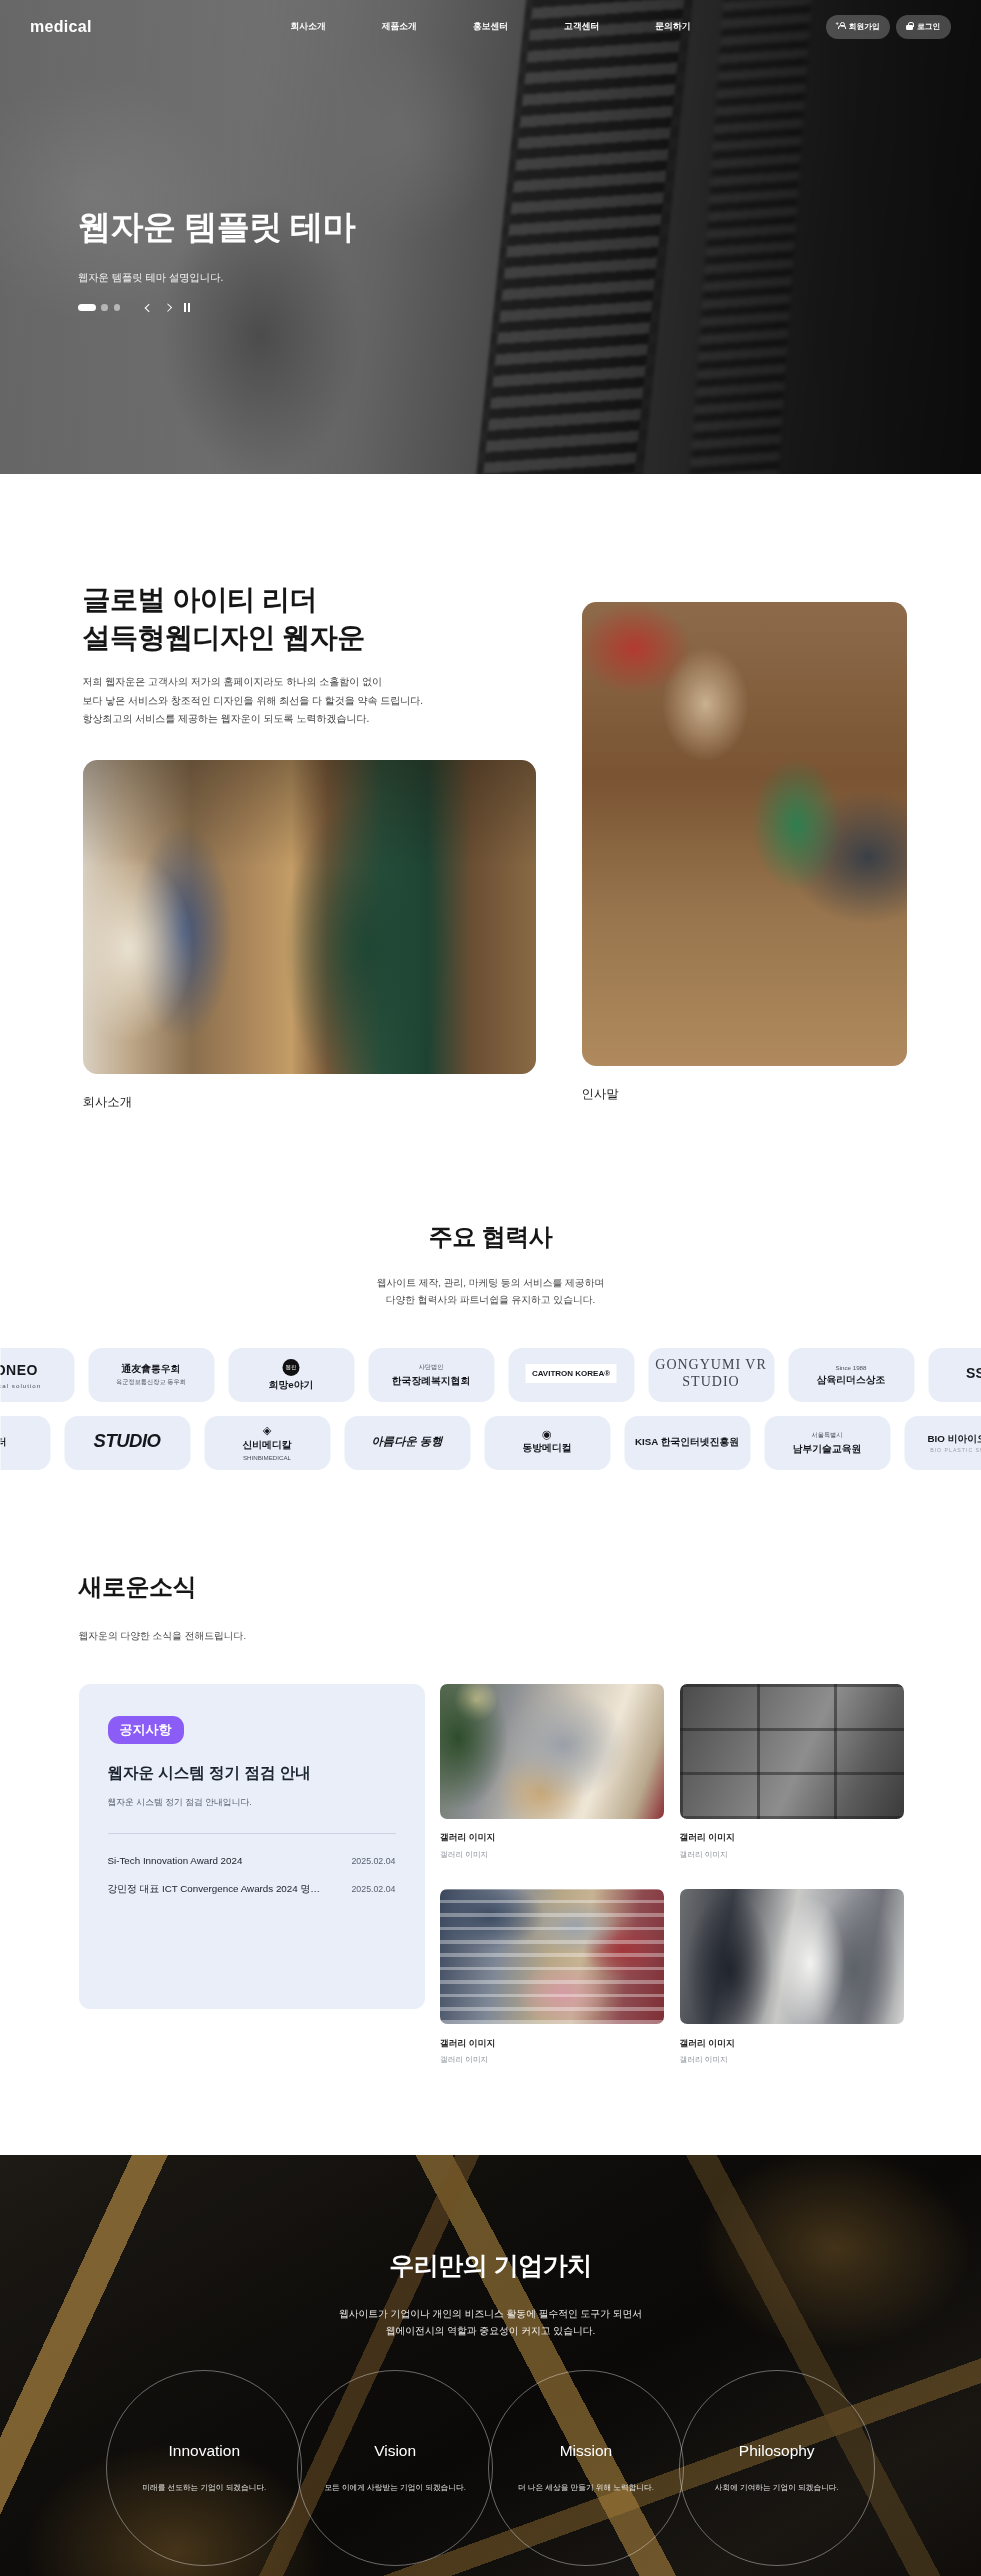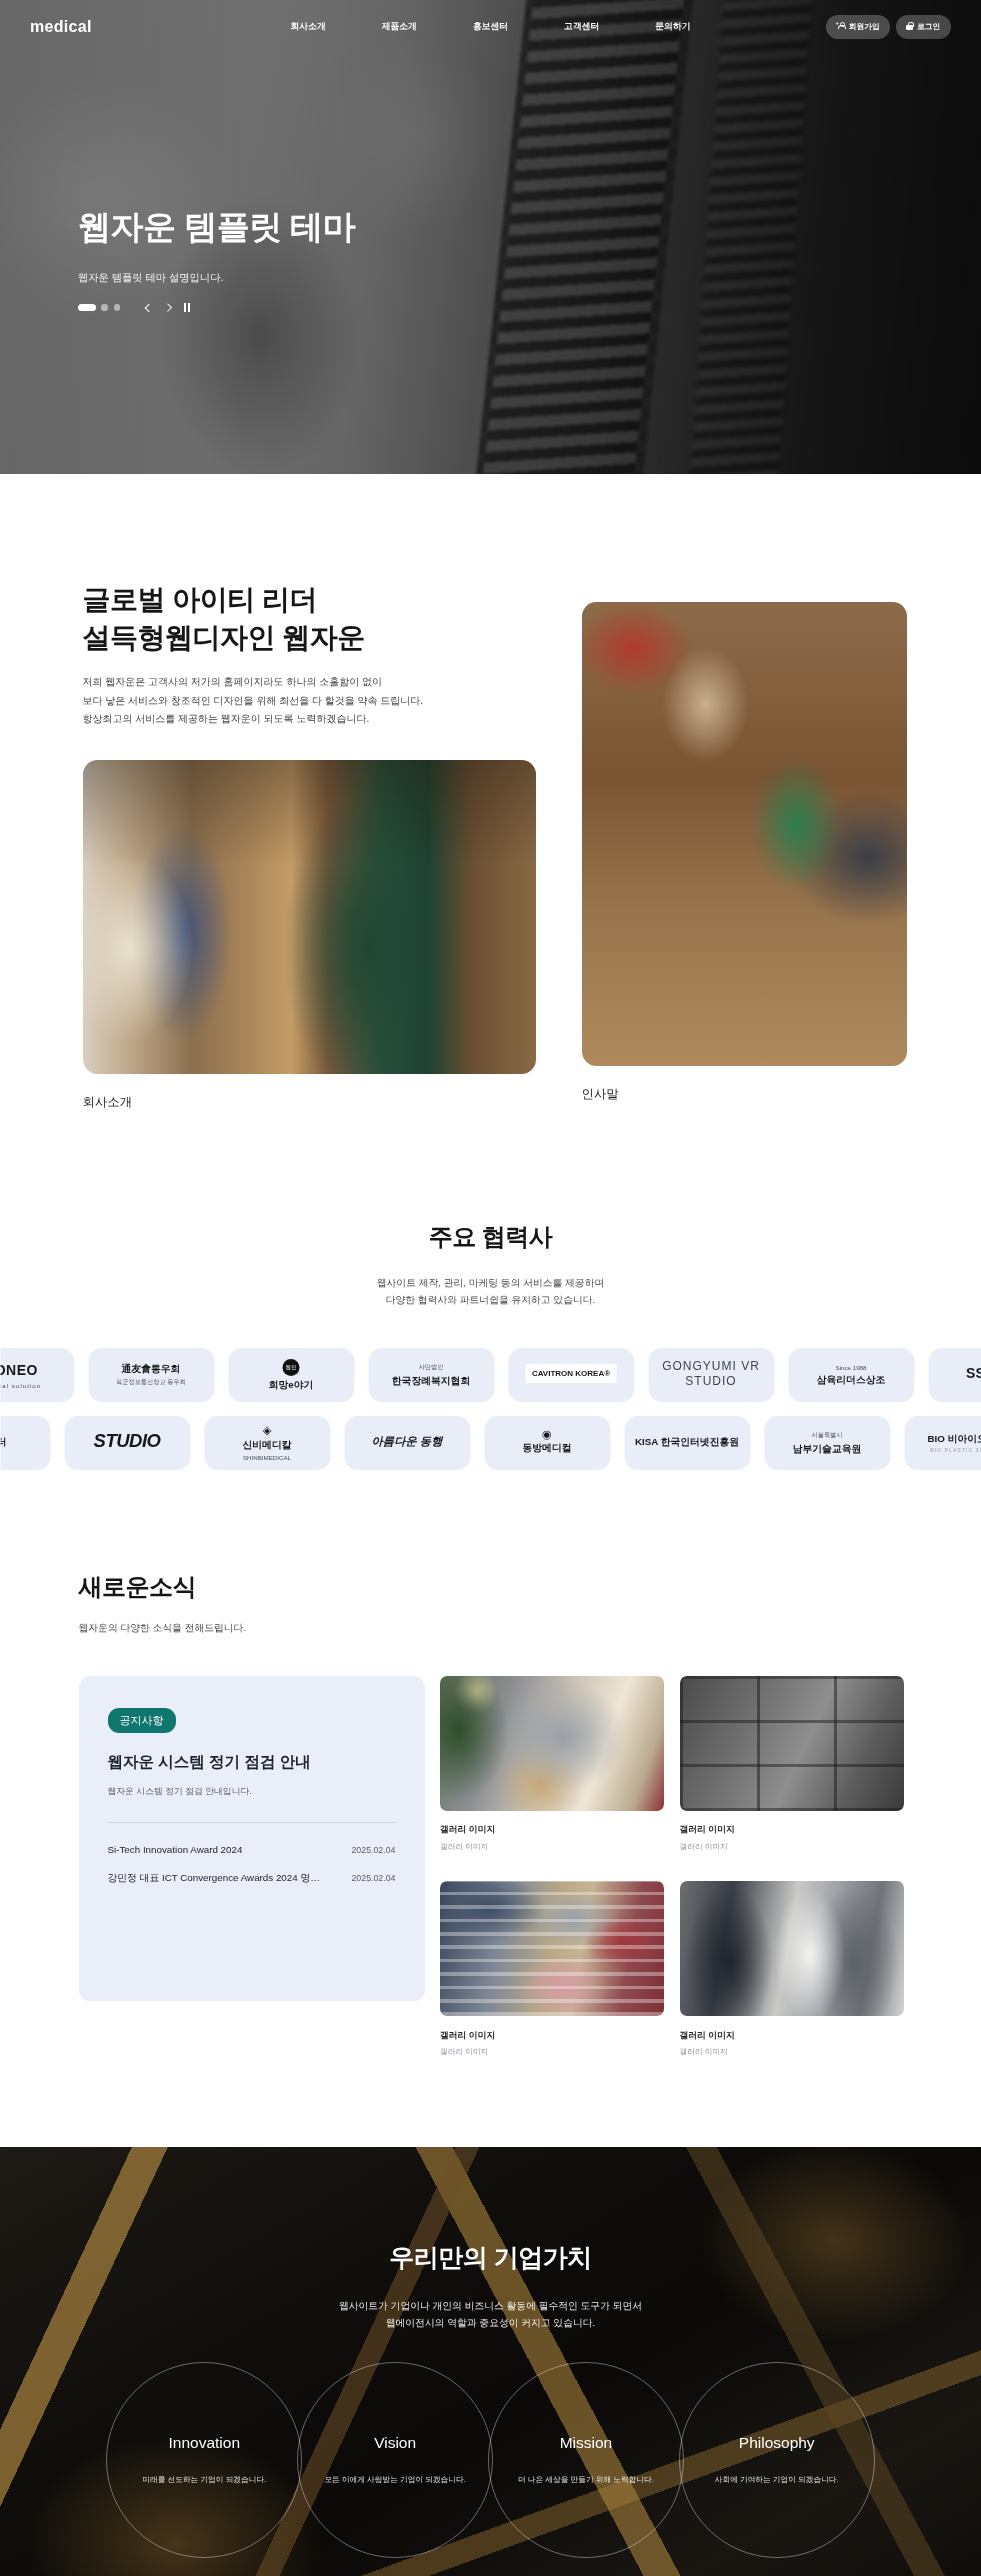--- a/index.html
+++ b/index.html
@@ -92,33 +92,33 @@
     align-items:center; justify-content:center; text-align:center; padding:0 7.2px; overflow:hidden; }
   .p-name { font-size:9.8px; font-weight:700; color:#15171c; line-height:1.2; }
   .p-sub { font-size:6.2px; color:#4a4f59; margin-top:3.1px; }
   .sub-top .p-sub { order:-1; margin:0 0 2.6px; }
   .badge-round .p-sub { order:-1; margin:0 0 3.1px; width:17.5px; height:17.5px; background:#101010; color:#fff; border-radius:50%;
     display:flex; align-items:center; justify-content:center; font-size:5.4px; }
   .t-koneo .p-name { font-size:14px; font-weight:900; letter-spacing:0.5px; }
   .t-koneo .p-sub { letter-spacing:1px; }
   .t-klaim .p-name { font-size:18.5px; font-weight:900; font-style:italic; letter-spacing:-0.5px; }
   .t-cavitron .p-name { font-size:8px; font-weight:800; background:#fff; padding:4.6px 6.2px; }
-  .t-gongyumi .p-name { font-size:12px; font-weight:500; letter-spacing:1px; color:#3f444e; }
+  .t-gongyumi .p-name { font-size:14px; font-weight:500; letter-spacing:1px; color:#3f444e;font-family:Liberation Serif, serif; }
   .t-ssis .p-name { font-size:14px; font-weight:900; }
   .t-beauty .p-name { font-size:11.3px; font-weight:800; font-style:italic; }
   .t-bio .p-sub { letter-spacing:1px; color:#9aa0ab; font-size:5.2px; }
   .p-mark { font-size:11.3px; color:#15171c; line-height:1; margin-bottom:2.1px; }
 
   
   .news { padding:52px 0 90px; }
   .news h2 { font-size:24px; font-weight:700; color:#161616; letter-spacing:-0.5px; }
-  .news .nsub { margin-top:19px; font-size:9.8px; color:#474747; }
+  .news .nsub { margin-top:27px; font-size:9.8px; color:#474747; }
   .news-body { display:flex; gap:15.5px; margin-top:41px; }
   .notice-card { width:346px; height:325px; background:#e9eef8; border-radius:11.3px; padding:32px 29px; flex-shrink:0; cursor:pointer; }
-  .badge { display:inline-block; background:#0f766e; color:#fff; font-size:11px; font-weight:400; padding:5.2px 12px; border-radius:11.3px; }
+  .badge { display:inline-block; background:#8b5cf6; color:#fff; font-size:13px; font-weight:700; padding:5.2px 12px; border-radius:11.3px; }
   .notice-title { margin-top:18.5px; font-size:15.5px; font-weight:700; color:#1c2430; }
   .notice-desc { margin-top:13.4px; font-size:8.8px; color:#5a6272; }
   .notice-hr { border:none; border-top:0.5px solid #ccd3e2; margin-top:24px; }
   .notice-list { margin-top:20.6px; }
   .notice-row { display:flex; justify-content:space-between; align-items:baseline; margin-bottom:17.5px; cursor:pointer; }
   .notice-row .nr-title { font-size:9.8px; color:#20242c; max-width:222px; white-space:nowrap; overflow:hidden; text-overflow:ellipsis; }
   .notice-row .nr-date { font-size:8.8px; color:#596070; }
   .gallery { display:grid; grid-template-columns:224px 224px; column-gap:15.5px; row-gap:29px; }
   .gcard { cursor:pointer; }
   .gimg { height:135px; border-radius:7.2px; }

